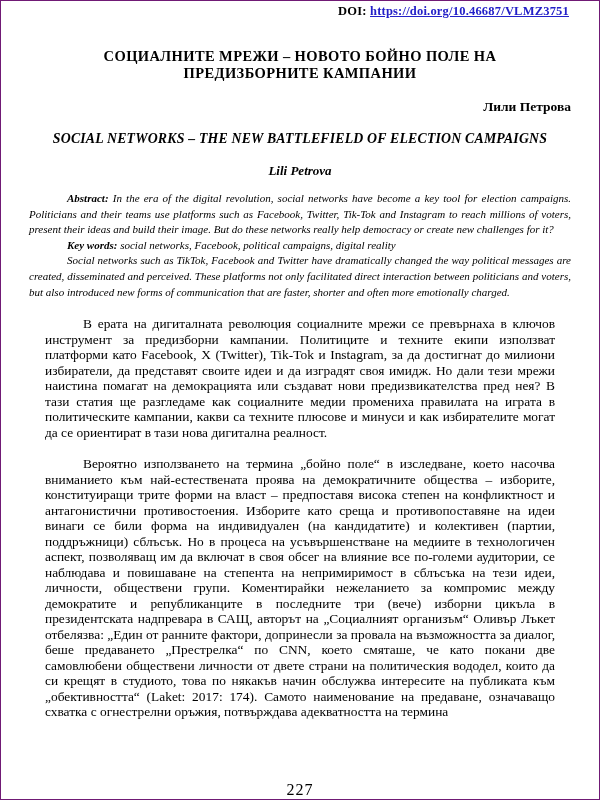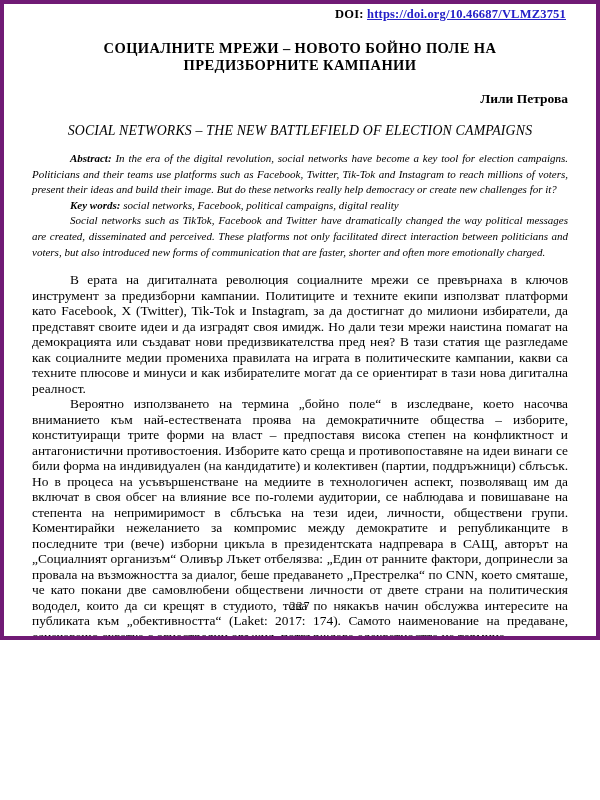--- a/index.html
+++ b/index.html
@@ -1,21 +1,21 @@
 <!DOCTYPE html>
 <html><head>
 <meta charset="utf-8">
 <style>
   html, body { margin: 0; padding: 0; background: #ffffff; }
   .sheet {
     position: relative;
     width: 600px;
-    height: 640px;
+    height: 800px;
     box-sizing: border-box;
-    border: 4px solid #701a75;
+    border: 1px solid #701a75;
     background: #ffffff;
     font-family: "Liberation Serif", "DejaVu Serif", serif;
     color: #000;
     overflow: hidden;
   }
   .inner { padding: 3px 28px 0 28px; }
 
   .doi-line {
     text-align: right;
     font-size: 12.5px;
@@ -23,39 +23,39 @@
     padding-right: 2px;
     letter-spacing: 0.2px;
   }
   .doi-line a {
     color: #2420c8;
     text-decoration: underline;
     font-weight: bold;
   }
 
   .title-bg {
-    margin: 18px auto 0 auto;
+    margin: 29px auto 0 auto;
     width: 470px;
     text-align: center;
     font-size: 14.5px;
     font-weight: bold;
     line-height: 17px;
     letter-spacing: 0.4px;
   }
   .author-bg {
     margin-top: 17px;
     text-align: right;
     font-size: 13.5px;
     font-weight: bold;
   }
   .title-en {
     margin: 16px auto 0 auto;
     text-align: center;
     font-size: 13.8px;
-    font-weight: normal;
+    font-weight: bold;
     font-style: italic;
     letter-spacing: 0.2px;
   }
   .author-en {
     margin-top: 16px;
     text-align: center;
     font-size: 13px;
     font-weight: bold;
     font-style: italic;
   }
@@ -69,48 +69,49 @@
   }
   .abstract p { margin: 0; text-indent: 38px; }
   .lead { font-weight: bold; }
 
   .body-text {
     margin-top: 12px;
     font-size: 13.4px;
     line-height: 15.5px;
     text-align: justify;
   }
-  .body-text p { margin: 0; text-indent: 38px; }
+  .body-text p { margin: 16px; text-indent: 38px; }
 
   .page-number {
     position: absolute;
-    bottom: 22px;
+    bottom: 0;
     left: 0;
     width: 100%;
     text-align: center;
-    font-size: 12px;
+    font-size: 16px;
     letter-spacing: 1px;
   }
 </style>
 </head>
 <body>
 
 <div class="sheet">
   <div class="inner">
 
     <div class="doi-line">
       <span>DOI: </span><a href="#">https://doi.org/10.46687/VLMZ3751</a>
     </div>
 
     <div class="title-bg">СОЦИАЛНИТЕ МРЕЖИ – НОВОТО БОЙНО ПОЛЕ НА ПРЕДИЗБОРНИТЕ КАМПАНИИ</div>
 
     <div class="author-bg">Лили Петрова</div>
 
     <div class="title-en">SOCIAL NETWORKS – THE NEW BATTLEFIELD OF ELECTION CAMPAIGNS</div>
 
+    <div class="author-en">Lili Petrova</div>
 
     <div class="abstract">
       <p><span class="lead">Abstract: </span><span>In the era of the digital revolution, social networks have become a key tool for election campaigns. Politicians and their teams use platforms such as Facebook, Twitter, Tik-Tok and Instagram to reach millions of voters, present their ideas and build their image. But do these networks really help democracy or create new challenges for it?</span></p>
       <p><span class="lead">Key words: </span><span>social networks, Facebook, political campaigns, digital reality</span></p>
       <p>Social networks such as TikTok, Facebook and Twitter have dramatically changed the way political messages are created, disseminated and perceived. These platforms not only facilitated direct interaction between politicians and voters, but also introduced new forms of communication that are faster, shorter and often more emotionally charged.</p>
     </div>
 
     <div class="body-text">
       <p>В ерата на дигиталната революция социалните мрежи се превърнаха в ключов инструмент за предизборни кампании. Политиците и техните екипи използват платформи като Facebook, X (Twitter), Tik-Tok и Instagram, за да достигнат до милиони избиратели, да представят своите идеи и да изградят своя имидж. Но дали тези мрежи наистина помагат на демокрацията или създават нови предизвикателства пред нея? В тази статия ще разгледаме как социалните медии промениха правилата на играта в политическите кампании, какви са техните плюсове и минуси и как избирателите могат да се ориентират в тази нова дигитална реалност.</p>
       <p>Вероятно използването на термина „бойно поле“ в изследване, което насочва вниманието към най-естествената проява на демократичните общества – изборите, конституиращи трите форми на власт – предпоставя висока степен на конфликтност и антагонистични противостоения. Изборите като среща и противопоставяне на идеи винаги се били форма на индивидуален (на кандидатите) и колективен (партии, поддръжници) сблъсък. Но в процеса на усъвършенстване на медиите в технологичен аспект, позволяващ им да включат в своя обсег на влияние все по-големи аудитории, се наблюдава и повишаване на степента на непримиримост в сблъсъка на тези идеи, личности, обществени групи. Коментирайки нежеланието за компромис между демократите и републиканците в последните три (вече) изборни цикъла в президентската надпревара в САЩ, авторът на „Социалният организъм“ Оливър Лъкет отбелязва: „Един от ранните фактори, допринесли за провала на възможността за диалог, беше предаването „Престрелка“ по CNN, което смяташе, че като покани две самовлюбени обществени личности от двете страни на политическия вододел, които да си крещят в студиото, това по някакъв начин обслужва интересите на публиката към „обективността“ (Laket: 2017: 174). Самото наименование на предаване, означаващо схватка с огнестрелни оръжия, потвърждава адекватността на термина</p>

